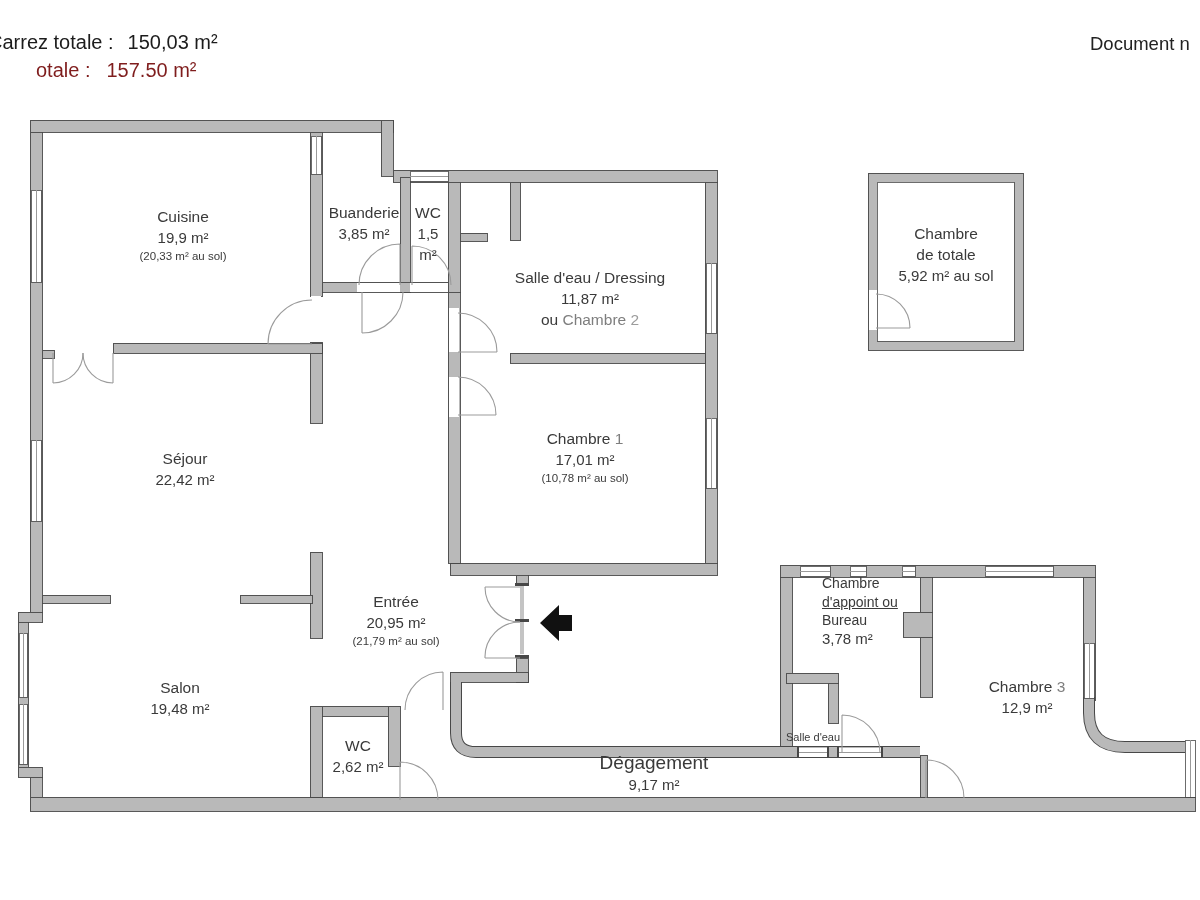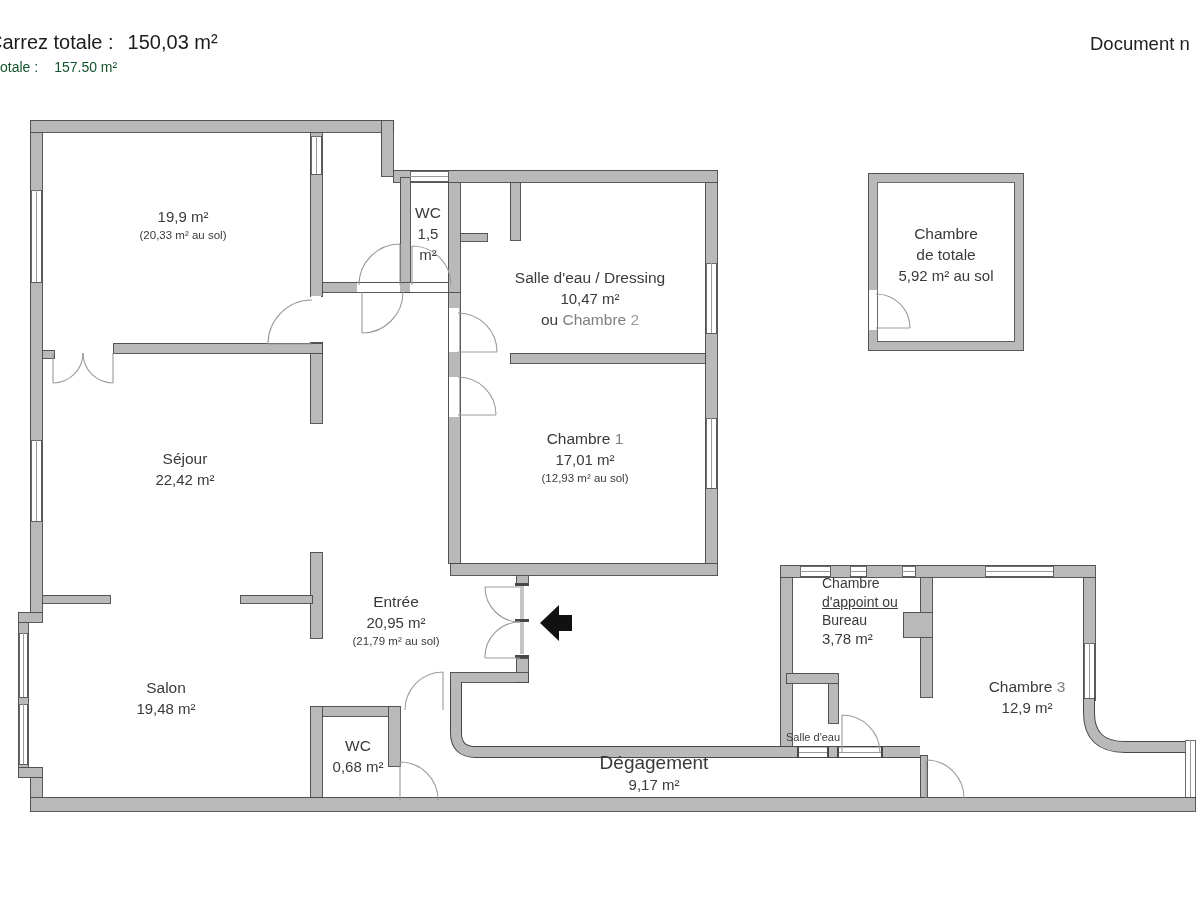--- a/index.html
+++ b/index.html
@@ -16,21 +16,21 @@
   .door{stroke:#9b9b9b;stroke-width:1.1;fill:none;}
   .label{position:absolute;text-align:center;color:#3a3a3a;}
   .nm{font-size:15.5px;line-height:21px;display:block;}
   .ar{font-size:15px;line-height:21px;display:block;}
   .note{font-size:11.5px;line-height:16px;display:block;}
   .sm{font-size:11px;line-height:14px;display:block;}
   .gray{color:#7e7e7e;}
   .lgray{color:#9c9c9c;}
   #hdr1{position:absolute;left:-12px;top:31px;font-size:20px;color:#1c1c1c;white-space:nowrap;}
   #hdr1 .val{margin-left:14px;}
-  #hdr2{position:absolute;left:0px;top:59px;font-size:14px;color:#14532d;white-space:nowrap;}
+  #hdr2{position:absolute;left:0px;top:59px;font-size:20px;color:#7f1d1d;white-space:nowrap;padding-left:36px;}
   #hdr2 .val{margin-left:16px;}
   #docnote{position:absolute;left:1090px;top:33px;font-size:18.5px;color:#222;white-space:nowrap;}
   .left{text-align:left;}
 </style>
 </head>
 <body>
 
 <div id="stage">
 
 <svg width="1200" height="900" viewBox="0 0 1200 900">
@@ -166,68 +166,73 @@
 
 <div id="hdr1">
   <span>Carrez totale :</span><span class="val">150,03 m²</span>
 </div>
 <div id="hdr2">
   <span>otale :</span><span class="val">157.50 m²</span>
 </div>
 <div id="docnote">Document n</div>
 
 <div class="label" style="left:73px;top:206px;width:220px;">
+  <span class="nm">Cuisine</span>
   <span class="ar">19,9 m²</span>
   <span class="note">(20,33 m² au sol)</span>
 </div>
 
+<div class="label" style="left:294px;top:202px;width:140px;">
+  <span class="nm">Buanderie</span>
+  <span class="ar">3,85 m²</span>
+</div>
 
 <div class="label" style="left:398px;top:202px;width:60px;">
   <span class="nm">WC</span>
   <span class="ar">1,5</span>
   <span class="ar">m²</span>
 </div>
 
 <div class="label" style="left:470px;top:267px;width:240px;">
   <span class="nm">Salle d'eau / Dressing</span>
-  <span class="ar">10,47 m²</span>
+  <span class="ar">11,87 m²</span>
   <span class="nm"><span>ou </span><span class="gray">Chambre</span> <span class="lgray">2</span></span>
 </div>
 
 <div class="label" style="left:866px;top:223px;width:160px;font-size:15px;">
   <span class="nm">Chambre</span>
   <span class="nm">de totale</span>
   <span class="ar">5,92 m² au sol</span>
 </div>
 
 <div class="label" style="left:475px;top:428px;width:220px;">
   <span class="nm"><span>Chambre</span> <span class="gray">1</span></span>
   <span class="ar">17,01 m²</span>
-  <span class="note">(12,93 m² au sol)</span>
+  <span class="note">(10,78 m² au sol)</span>
 </div>
 
 <div class="label" style="left:105px;top:448px;width:160px;">
   <span class="nm">Séjour</span>
   <span class="ar">22,42 m²</span>
 </div>
 
 <div class="label" style="left:296px;top:591px;width:200px;">
   <span class="nm">Entrée</span>
   <span class="ar">20,95 m²</span>
   <span class="note">(21,79 m² au sol)</span>
 </div>
 
-<div class="label" style="left:86px;top:677px;width:160px;">
+<div class="label" style="left:100px;top:677px;width:160px;">
   <span class="nm">Salon</span>
   <span class="ar">19,48 m²</span>
 </div>
 
 <div class="label" style="left:308px;top:735px;width:100px;">
   <span class="nm">WC</span>
-  <span class="ar">0,68 m²</span>
+  <span class="ar">2,62 m²</span>
 </div>
 
 <div class="label left" style="left:822px;top:574px;width:120px;font-size:14px;line-height:18.5px;">
   <span style="display:block;">Chambre</span>
   <span style="display:block;text-decoration:underline;">d'appoint ou</span>
   <span style="display:block;">Bureau</span>
   <span style="display:block;font-size:15px;">3,78 m²</span>
 </div>
 
 <div class="label left" style="left:786px;top:730px;width:70px;">

